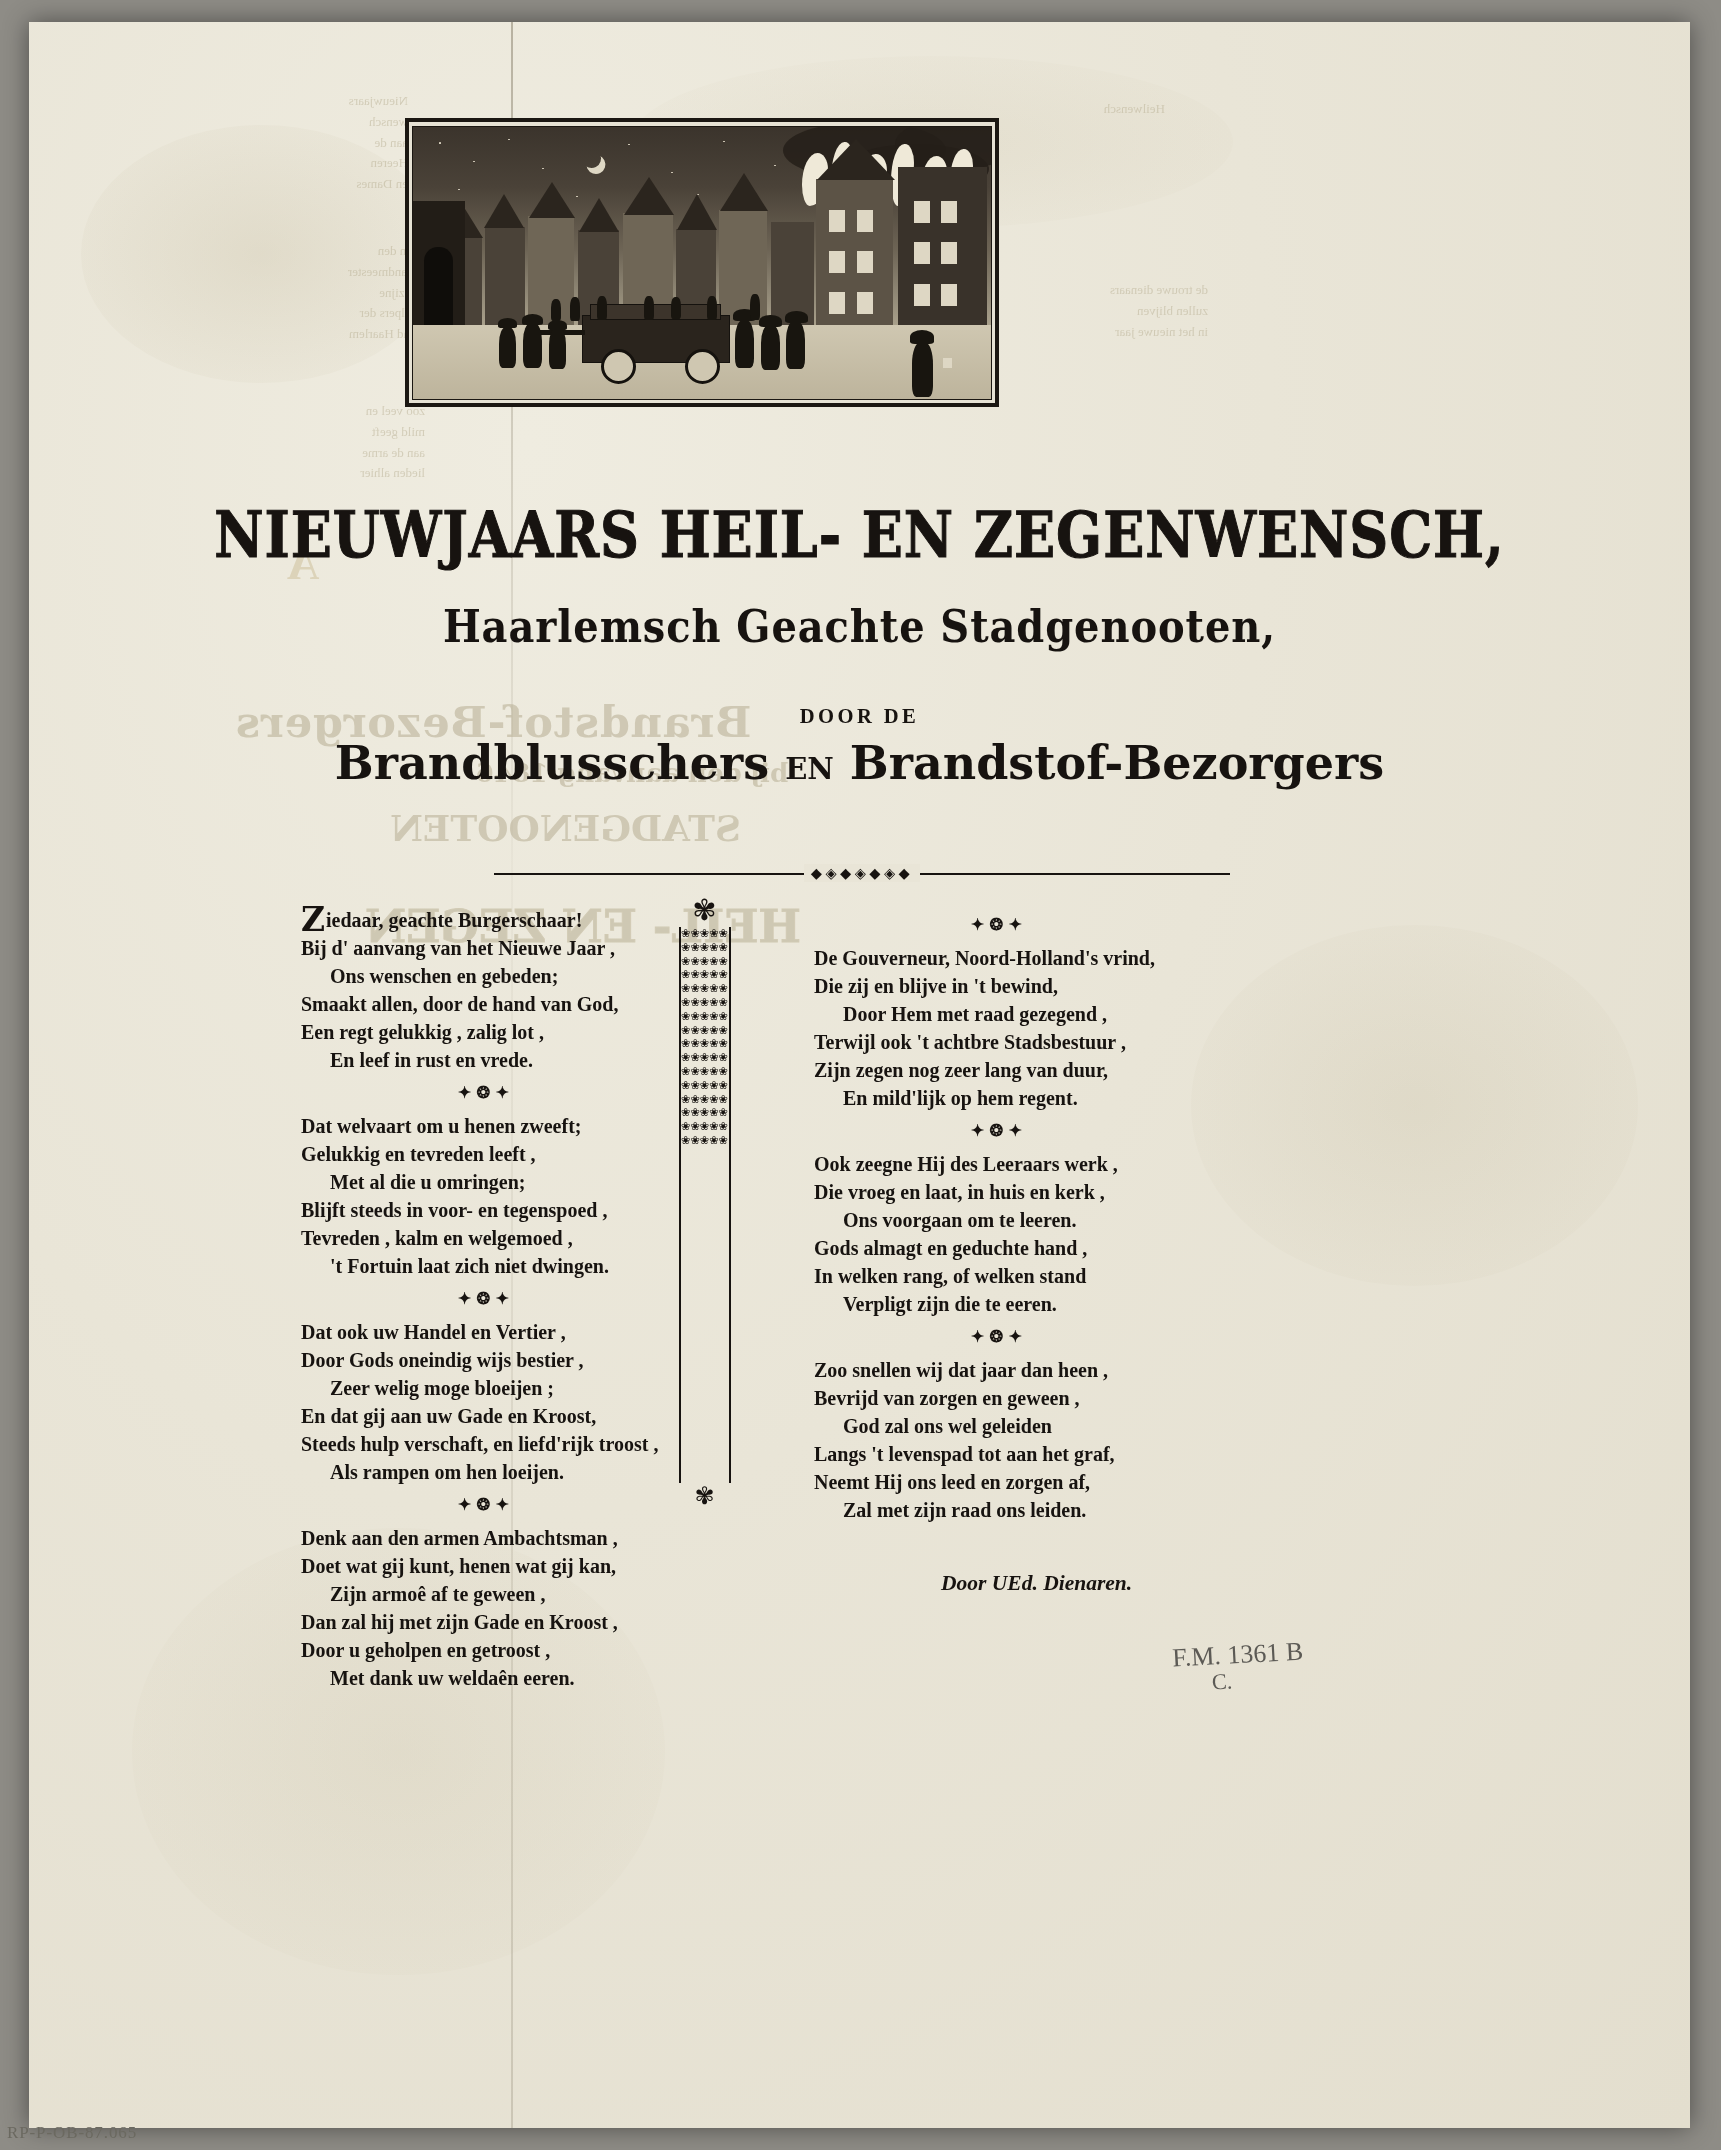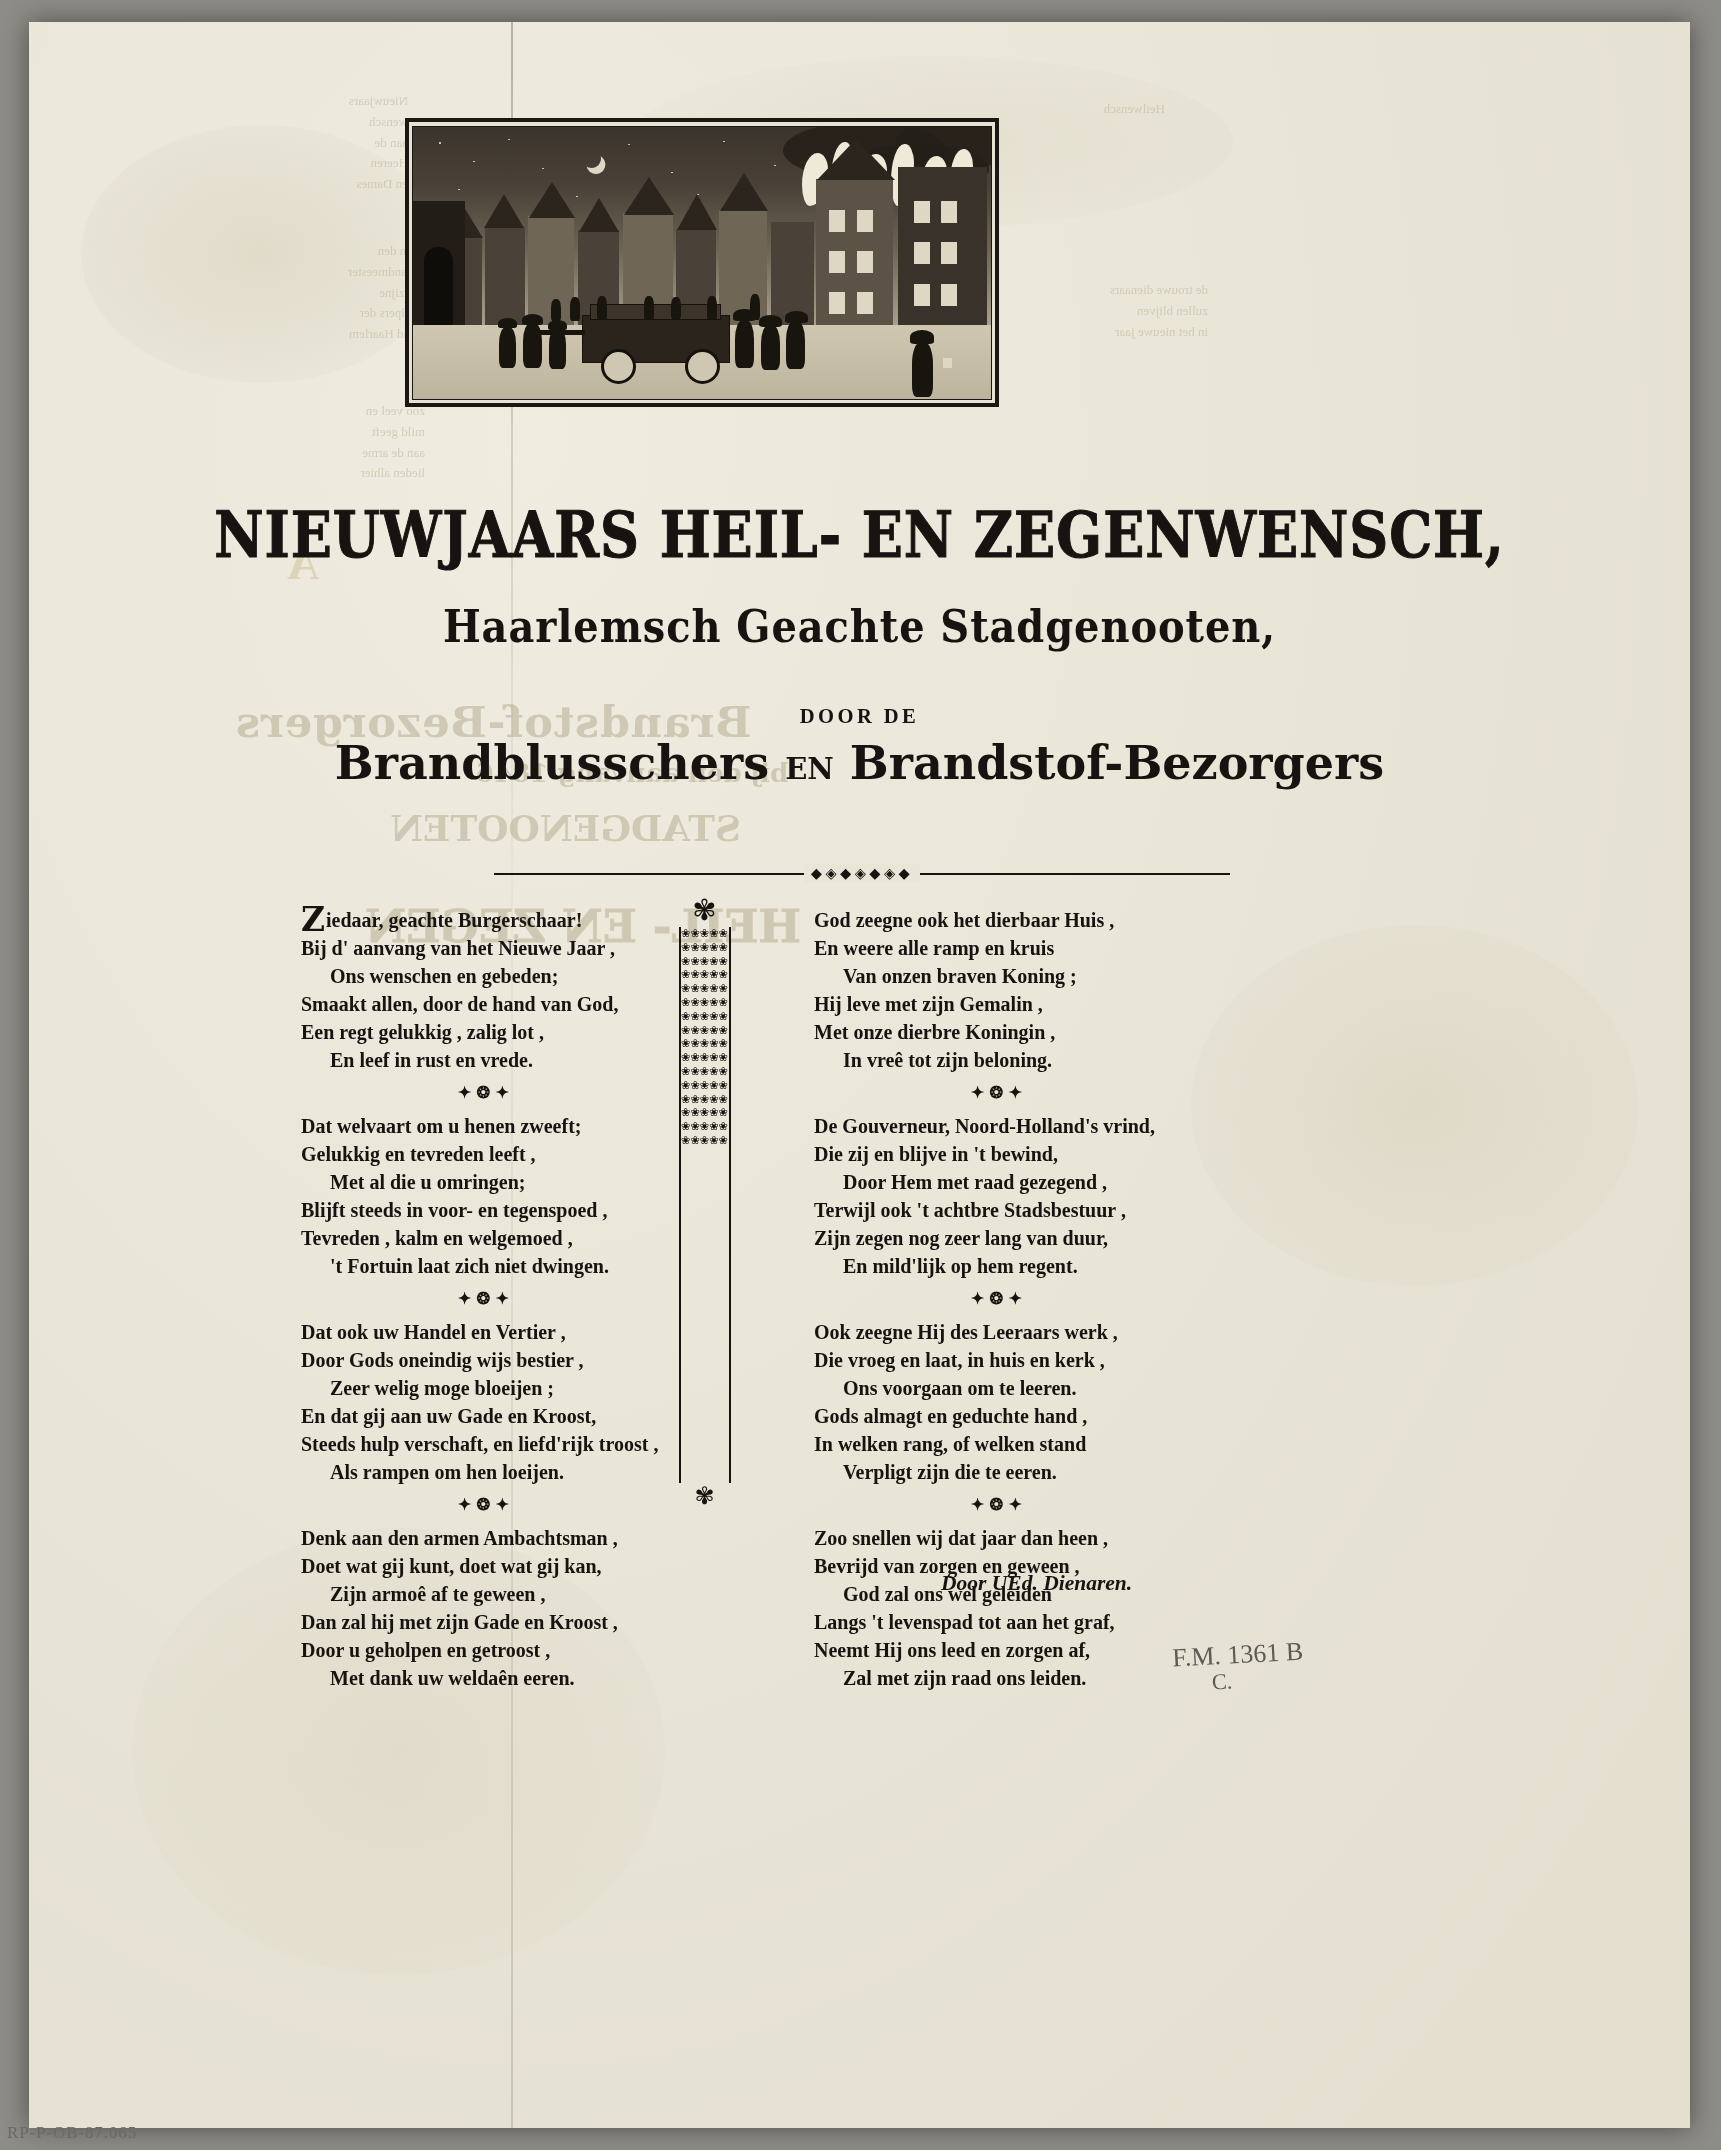--- a/index.html
+++ b/index.html
@@ -504,38 +504,30 @@
         <div class="ln">Door Gods oneindig wijs bestier ,</div>
         <div class="ln ind">Zeer welig moge bloeijen ;</div>
         <div class="ln">En dat gij aan uw Gade en Kroost,</div>
         <div class="ln">Steeds hulp verschaft, en liefd'rijk troost ,</div>
         <div class="ln ind">Als rampen om hen loeijen.</div>
       </div>
       <div class="sep">✦❂✦</div>
 
       <div class="stanza">
         <div class="ln">Denk aan den armen Ambachtsman ,</div>
-        <div class="ln">Doet wat gij kunt, doet wat gij kan,</div>
+        <div class="ln">Doet wat gij kunt, henen wat gij kan,</div>
         <div class="ln ind">Zijn armoê af te geween ,</div>
         <div class="ln">Dan zal hij met zijn Gade en Kroost ,</div>
         <div class="ln">Door u geholpen en getroost ,</div>
         <div class="ln ind">Met dank uw weldaên eeren.</div>
       </div>
     </div>
 
     <div class="col" id="col-right">
 
-      <div class="stanza">
-        <div class="ln">God zeegne ook het dierbaar Huis ,</div>
-        <div class="ln">En weere alle ramp en kruis</div>
-        <div class="ln ind">Van onzen braven Koning ;</div>
-        <div class="ln">Hij leve met zijn Gemalin ,</div>
-        <div class="ln">Met onze dierbre Koningin ,</div>
-        <div class="ln ind">In vreê tot zijn beloning.</div>
-      </div>
       <div class="sep">✦❂✦</div>
 
       <div class="stanza">
         <div class="ln">De Gouverneur, Noord-Holland's vrind,</div>
         <div class="ln">Die zij en blijve in 't bewind,</div>
         <div class="ln ind">Door Hem met raad gezegend ,</div>
         <div class="ln">Terwijl ook 't achtbre Stadsbestuur ,</div>
         <div class="ln">Zijn zegen nog zeer lang van duur,</div>
         <div class="ln ind">En mild'lijk op hem regent.</div>
       </div>

